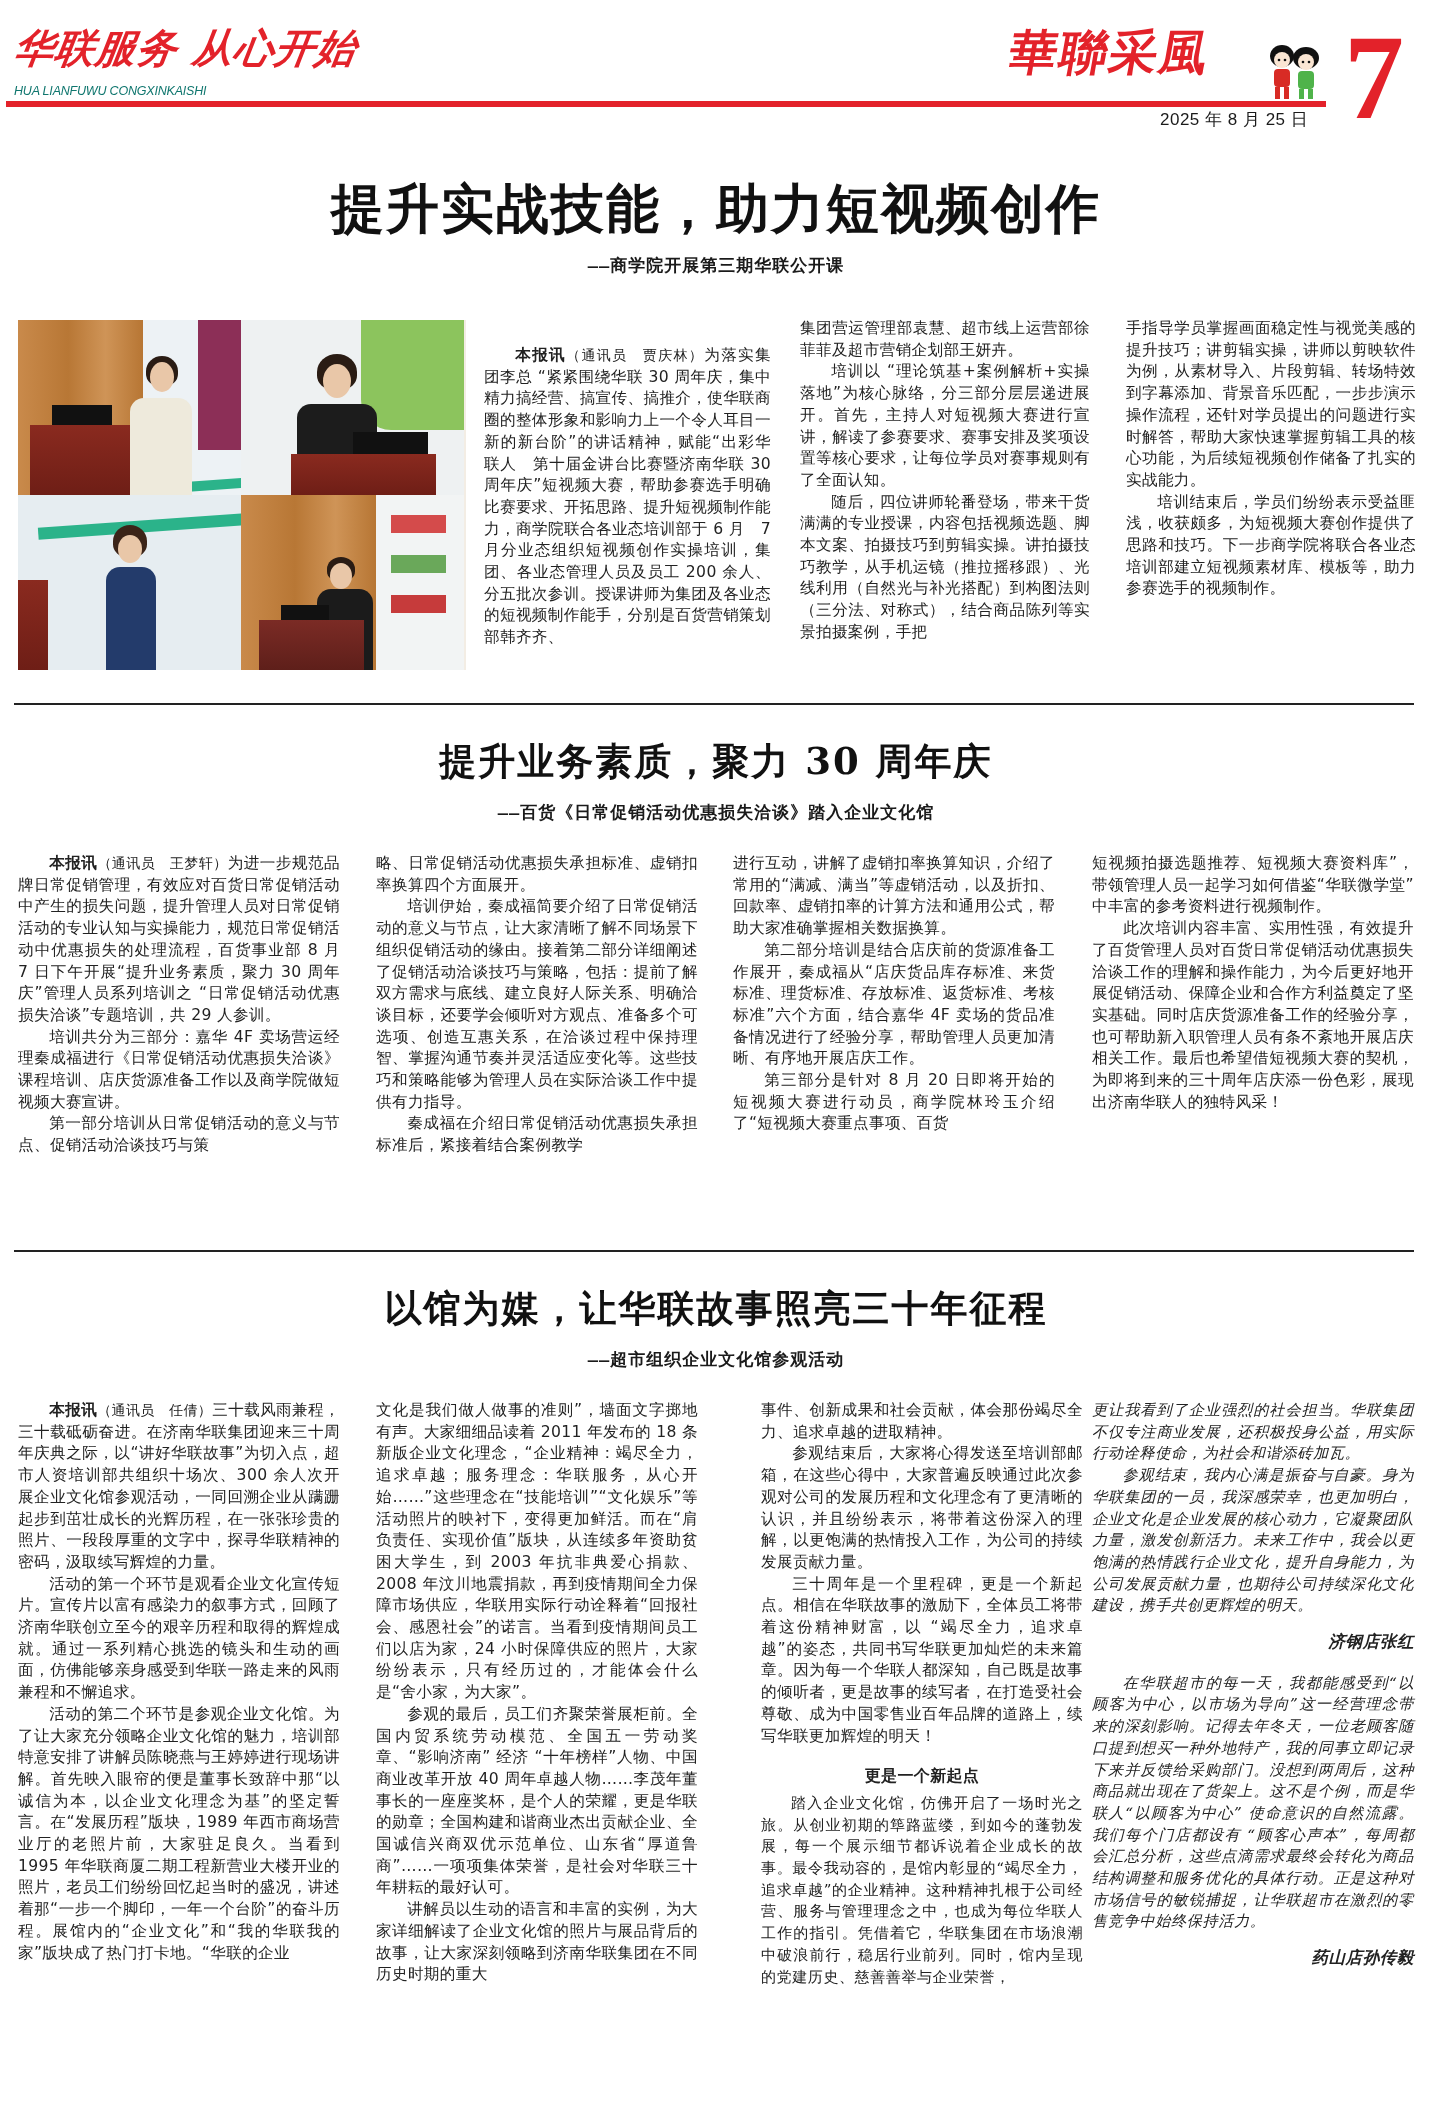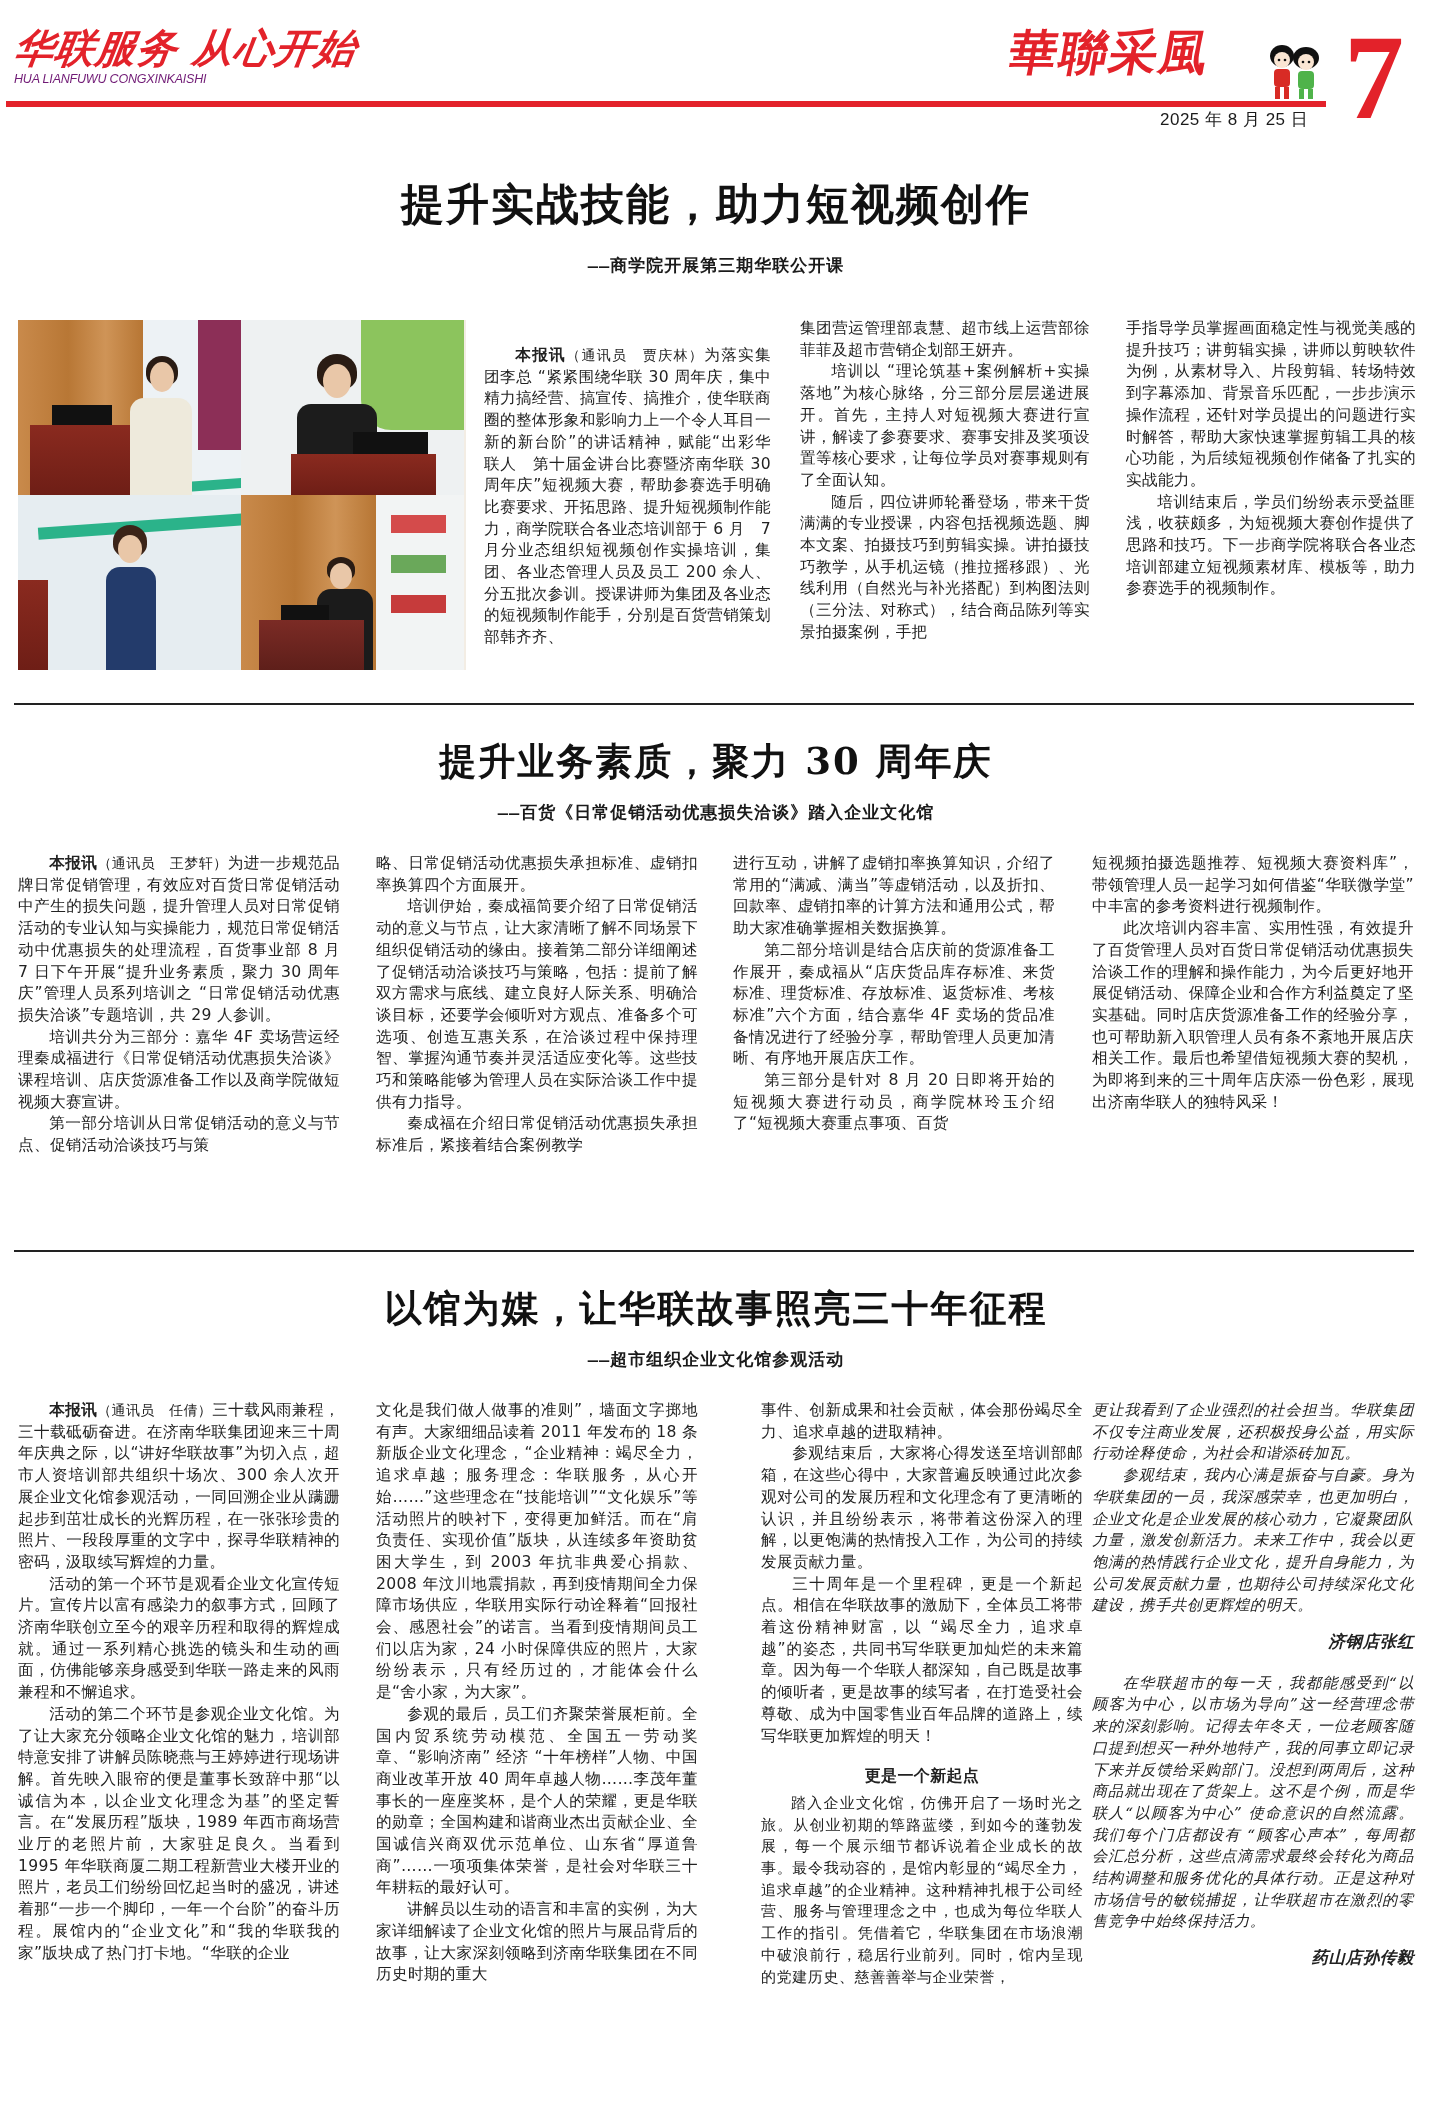--- a/index.html
+++ b/index.html
@@ -3,21 +3,21 @@
 <meta charset="utf-8">
 <style>
   * { box-sizing: border-box; margin: 0; padding: 0; }
   html, body { width: 1432px; height: 2101px; background: #ffffff; overflow: hidden; }
   body { position: relative; font-family: "DejaVu Sans", sans-serif; color: #1a1a1a; }
 
   
   .masthead { position: absolute; left: 0; top: 0; width: 1432px; height: 135px; }
   .slogan { position: absolute; left: 14px; top: 28px; width: 400px; }
   .slogan-cn { font-family: "DejaVu Serif", serif; font-style: italic; font-weight: bold; color: #e3222a; font-size: 40px; letter-spacing: 1px; transform: skewX(-8deg); line-height: 1; white-space: nowrap; }
-  .slogan-py { font-family: "Liberation Sans", sans-serif; font-style: italic; font-size: 12.5px; color: #701a75; margin-top: 4px; letter-spacing: -0.2px; }
+  .slogan-py { font-family: "Liberation Sans", sans-serif; font-style: italic; font-size: 12.5px; color: #0f766e; margin-top: 16px; letter-spacing: -0.2px; }
   .red-rule { position: absolute; left: 6px; top: 101px; width: 1320px; height: 6px; background: #e3222a; }
   .page-section-title { position: absolute; left: 1010px; top: 28px; font-family: "DejaVu Serif", serif; font-weight: bold; color: #e3222a; font-size: 48px; letter-spacing: 2px; line-height: 1; transform: skewX(-10deg); }
   .mascots { position: absolute; left: 1262px; top: 42px; width: 66px; height: 62px; }
   .page-number { position: absolute; left: 1344px; top: 18px; font-family: "Liberation Serif", serif; font-weight: bold; color: #e3222a; font-size: 120px; line-height: 1; }
   .issue-date { position: absolute; left: 1160px; top: 108px; font-family: "Liberation Sans", sans-serif; font-size: 17px; color: #1a1a1a; letter-spacing: 0.5px; }
 
   
   .article { position: absolute; left: 0; width: 1432px; }
   .headline { position: absolute; left: 0; width: 1432px; text-align: center; font-family: "DejaVu Serif", serif; font-weight: bold; color: #111; letter-spacing: 2px; line-height: 1; }
   .subhead { position: absolute; left: 0; width: 1432px; text-align: center; font-family: Liberation Mono, monospace; font-size: 17px; color: #1a1a1a; letter-spacing: 1px; line-height: 1; }
@@ -68,21 +68,21 @@
       <circle cx="23" cy="18" r="1.3" fill="#111"></circle>
     <circle cx="41" cy="20" r="1.3" fill="#111"></circle>
       <circle cx="47" cy="20" r="1.3" fill="#111"></circle>
   </svg>
   <div class="red-rule"></div>
   <div class="issue-date">2025 年 8 月 25 日</div>
   <div class="page-number">7</div>
 </header>
 
 <section class="article" style="top:0; height:700px;">
-  <h1 class="headline" style="top:183px; font-size:43px;font-family:Liberation Serif, serif;">提升实战技能，助力短视频创作</h1>
+  <h1 class="headline" style="top:183px; font-size:53px;font-family:Liberation Serif, serif;">提升实战技能，助力短视频创作</h1>
   <h2 class="subhead" style="top:258px;">——商学院开展第三期华联公开课</h2>
 
   <div class="photo-collage">
     <div class="photo">
       <div class="wood" style="left:0;top:0;width:125px;height:175px;"></div>
       <div class="screen" style="left:125px;top:0;width:98px;height:175px;"></div>
       <div style="position:absolute;left:180px;top:0;width:43px;height:130px;background:#8c2f57;"></div>
       <div class="green-band" style="left:150px;top:160px;width:90px;height:10px;"></div>
       <div class="laptop" style="left:34px;top:85px;width:60px;height:20px;"></div>
       <div class="podium" style="left:12px;top:105px;width:120px;height:70px;"></div>

